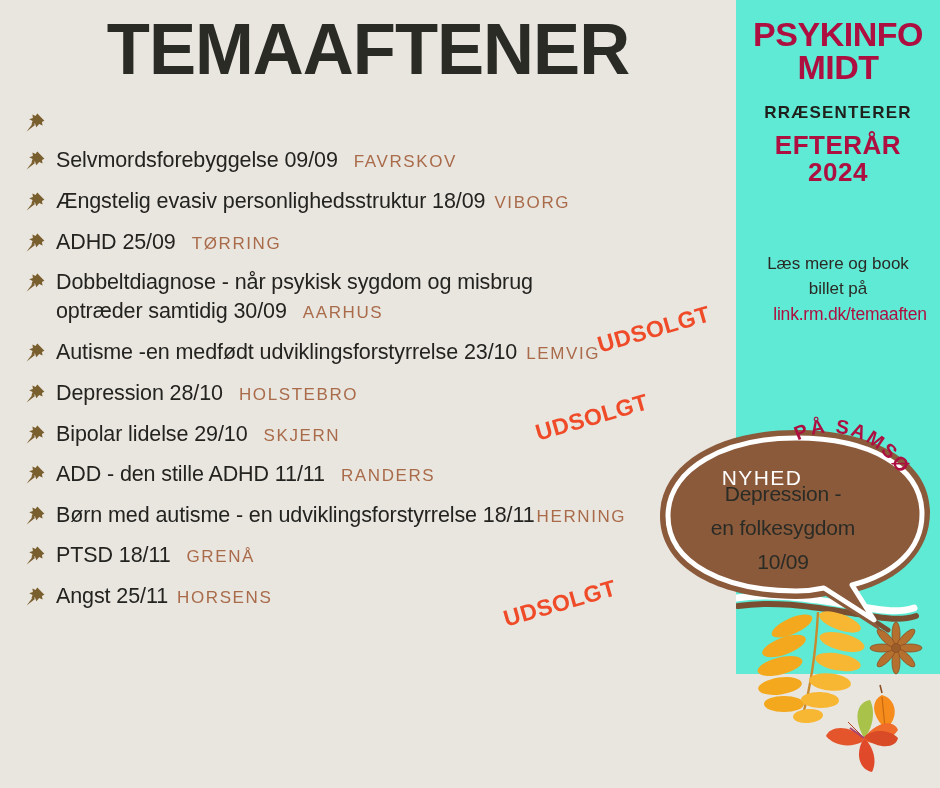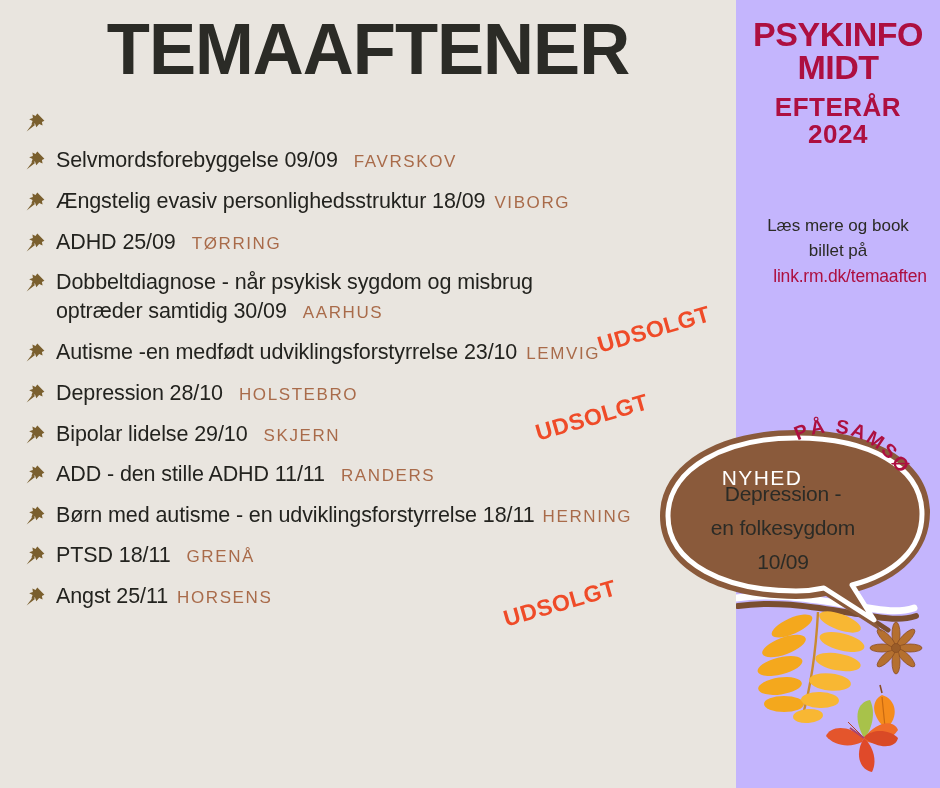--- a/index.html
+++ b/index.html
@@ -8,22 +8,22 @@
     background:#e9e5df;
     font-family:"Liberation Sans", sans-serif;
     position:relative;
   }
   #poster{
     position:absolute;left:0;top:0;width:940px;height:788px;
     background:#e9e5df;overflow:hidden;
   }
   
   .sidebar{
-    position:absolute;right:0;top:0;width:204px;height:788px;
-    background:#c4b5fd;
+    position:absolute;right:0;top:0;width:204px;height:674px;
+    background:#5eead4;
     text-align:center;
     z-index:2;
   }
   .sb-brand{
     margin-top:18px;
     color:#ad0f40;
     font-weight:bold;
     font-size:34px;
     line-height:0.98;
     letter-spacing:-0.5px;
@@ -91,21 +91,21 @@
     line-height:1.34;
     letter-spacing:-0.1px;
   }
   .city{
     color:#a96b4a;
     font-size:17px;
     letter-spacing:1.6px;
     margin-left:9px;
     white-space:nowrap;
   }
-  .city.tightgap{margin-left:8px;}
+  .city.tightgap{margin-left:2px;}
   .city.widegap{margin-left:16px;text-align:center;}
   
   .stamp{
     position:absolute;
     color:#ef4b28;
     font-weight:bold;
     font-size:23px;
     letter-spacing:0.5px;
     transform:rotate(-16deg);
     z-index:6;
@@ -156,20 +156,21 @@
 
 <div id="poster">
 
   <div class="title">TEMAAFTENER</div>
 
   <div class="sidebar">
     <div class="sb-brand">
       <div>PSYKINFO</div>
       <div>MIDT</div>
     </div>
+    <div class="sb-presents">RRÆSENTERER</div>
     <div class="sb-season">
       <div>EFTERÅR</div>
       <div>2024</div>
     </div>
     <div class="sb-info">
       <div>Læs mere og book</div>
       <div>billet på</div>
     </div>
     <div class="sb-link">link.rm.dk/temaaften</div>
   </div>

